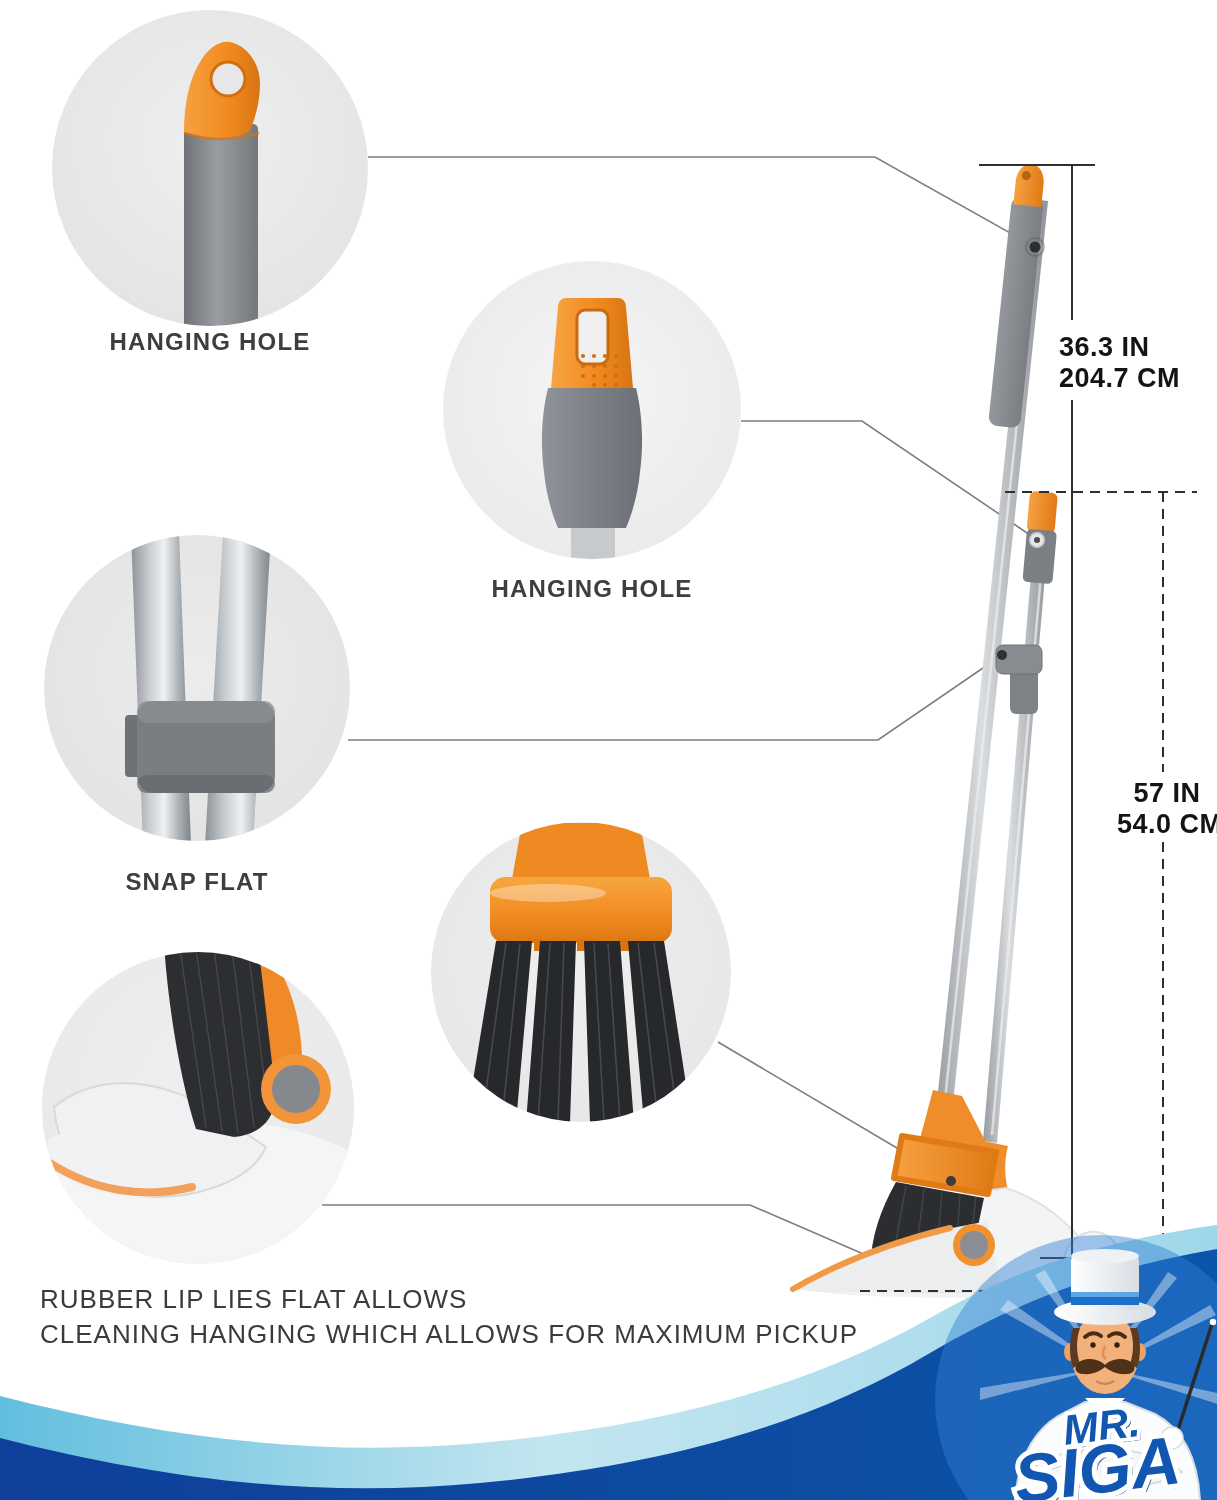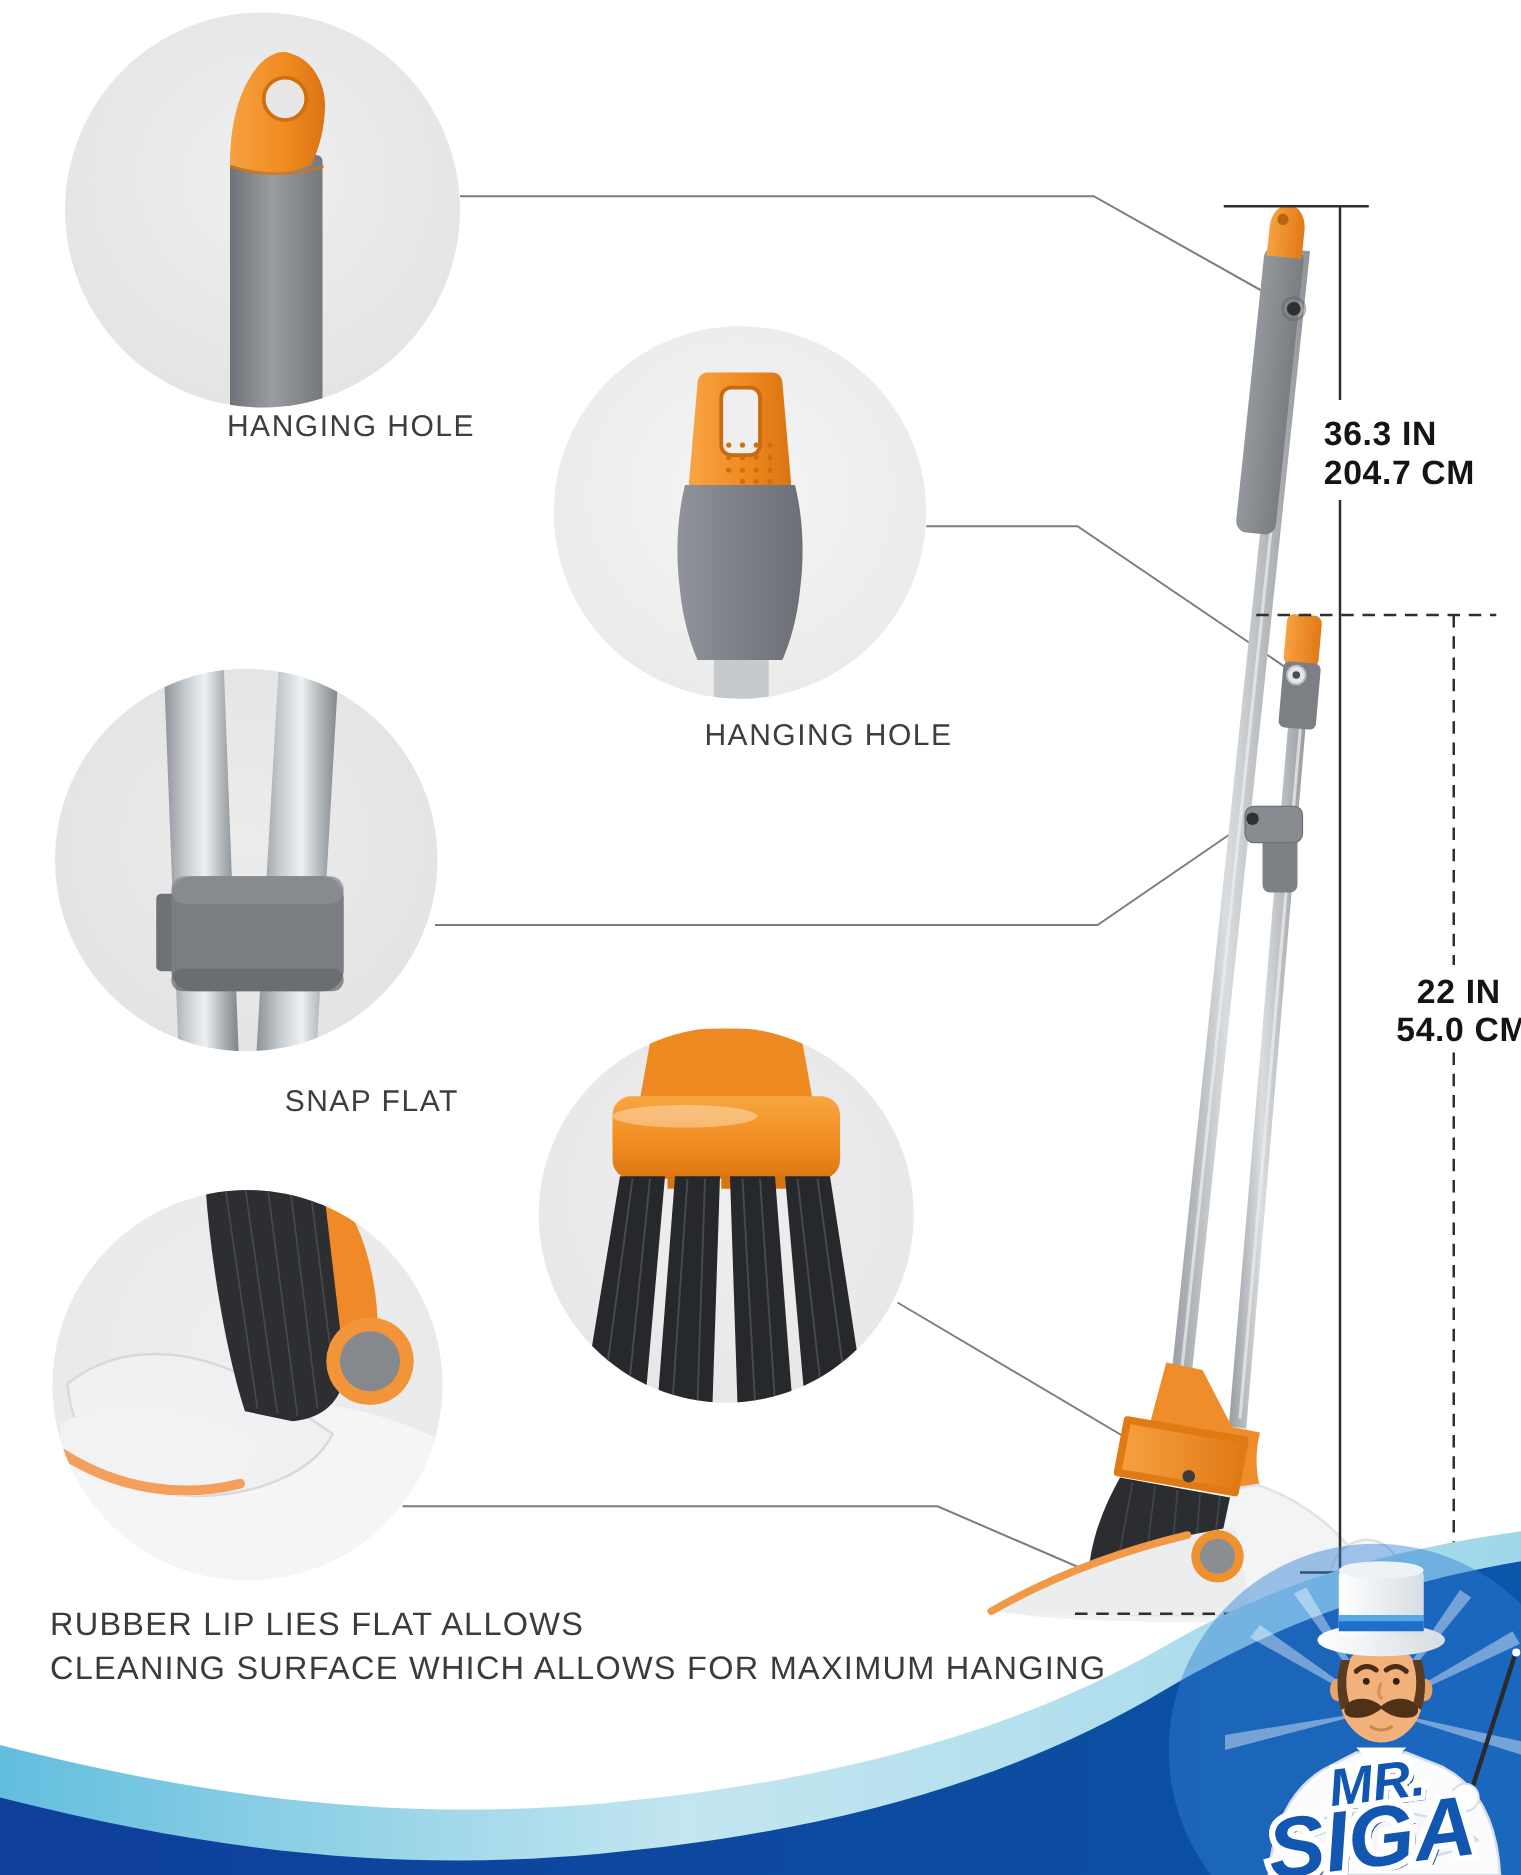--- a/index.html
+++ b/index.html
@@ -7,21 +7,21 @@
     position:relative;width:1217px;height:1500px;background:#ffffff;overflow:hidden;
     font-family:"Liberation Sans",sans-serif;
   }
   .bubble{position:absolute;}
   .bubble svg{display:block;}
   .scene{position:absolute;left:0;top:0;z-index:5;}
   .lbl{
     position:absolute;z-index:8;color:#3e3e3e;font-size:24px;letter-spacing:1.2px;
     font-family:"Liberation Sans",sans-serif;line-height:30px;white-space:nowrap;
   }
-  .lbl.center{text-align:right;}
+  .lbl.center{text-align:center;font-weight:bold;}
   .lbl-big{
     position:absolute;z-index:8;color:#3b3b3b;font-size:26px;letter-spacing:1px;
     line-height:35px;white-space:nowrap;
   }
   .meas{
     position:absolute;z-index:8;color:#141414;font-weight:bold;font-size:27px;
     line-height:31px;letter-spacing:0.5px;white-space:nowrap;
   }
   .meas.center{text-align:center;}
 </style>
@@ -375,26 +375,26 @@
 
   <div class="lbl center" style="left:40px;top:327px;width:340px;">HANGING HOLE</div>
 
   <div class="lbl center" style="left:422px;top:574px;width:340px;">HANGING HOLE</div>
 
   <div class="lbl center" style="left:27px;top:867px;width:340px;">SNAP FLAT</div>
 
 
   <div class="lbl-big" style="left:40px;top:1282px;">
     <div>RUBBER LIP LIES FLAT ALLOWS</div>
-    <div>CLEANING SURFACE WHICH ALLOWS FOR MAXIMUM HANGING</div>
+    <div>CLEANING HANGING WHICH ALLOWS FOR MAXIMUM PICKUP</div>
   </div>
 
   <div class="meas" style="left:1059px;top:332px;">
     <div>36.3 IN</div>
     <div>204.7 CM</div>
   </div>
 
   <div class="meas center" style="left:1117px;top:778px;width:100px;">
-    <div>22 IN</div>
+    <div>57 IN</div>
     <div>54.0 CM</div>
   </div>
 
 </div>
 
 </body></html>

